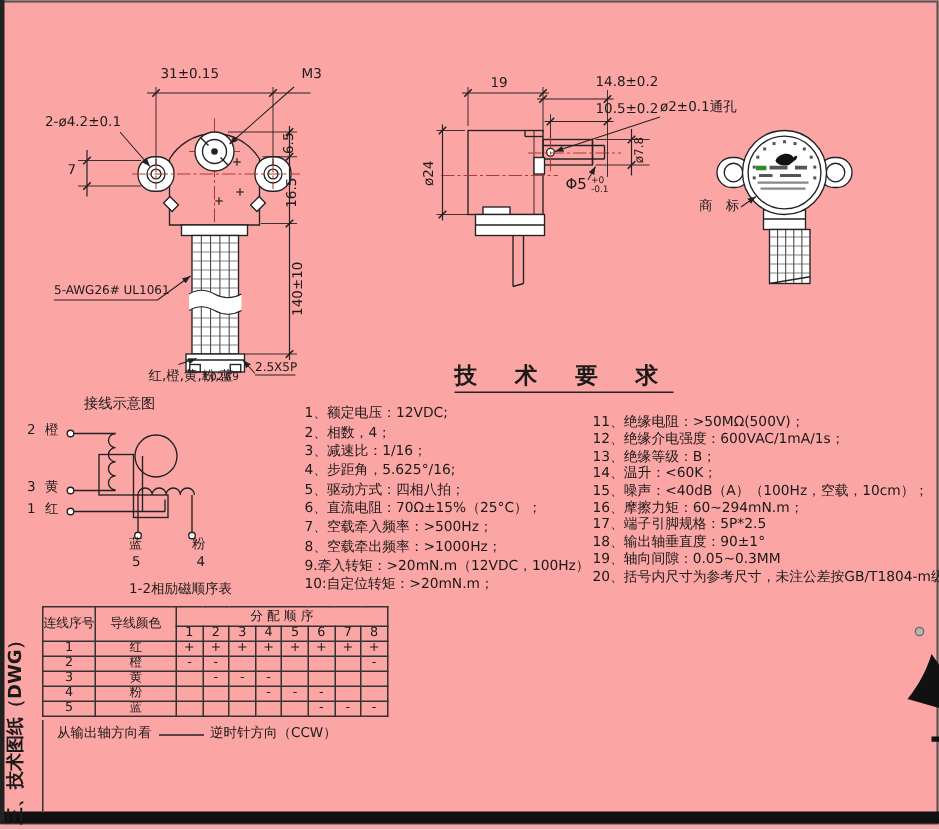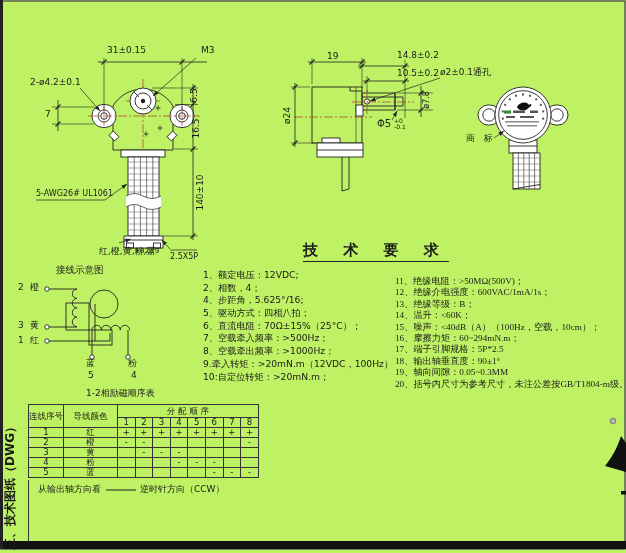--- a/index.html
+++ b/index.html
@@ -1,16 +1,16 @@
 <!DOCTYPE html>
 <html><head>
 <meta charset="utf-8">
 <style>
   html,body{margin:0;padding:0;background:#fff;}
-  #sheet{position:relative;width:626px;height:553px;background:#bef264;overflow:hidden;
+  #sheet{position:relative;width:626px;height:553px;background:#fca5a5;overflow:hidden;
          font-family:"DejaVu Sans","Liberation Sans",sans-serif;color:#1a1a1a;}
   .t{position:absolute;white-space:nowrap;line-height:1;font-size:9px;color:#1a1a1a;}
   .rot{transform:rotate(-90deg);transform-origin:center center;}
   svg{position:absolute;left:0;top:0;}
   .ti{height:12.7px;font-size:9.2px;white-space:nowrap;}
   .tir{height:11.4px;font-size:9.2px;white-space:nowrap;}
   table.seq{position:absolute;left:28px;top:404px;border-collapse:collapse;table-layout:fixed;}
   table.seq th,table.seq td{border:1px solid #333;font-weight:normal;text-align:center;
         font-size:8.5px;padding:0;line-height:1;overflow:hidden;}
   table.seq .h1{height:13px;} table.seq .h2{height:10px;} table.seq .dr{height:10px;}
@@ -302,46 +302,47 @@
 <div class="t" style="left:107px;top:46px;">31±0.15</div>
 <div class="t" style="left:190px;top:46px;padding-left:11px;">M3</div>
 <div class="t" style="left:30px;top:78px;">2-ø4.2±0.1</div>
 <div class="t" style="left:45px;top:110px;">7</div>
 <div class="t rot" style="left:187px;top:91px;">6.5</div>
 <div class="t rot" style="left:186px;top:124px;">16.5</div>
 <div class="t rot" style="left:182px;top:188px;">140±10</div>
 <div class="t" style="left:36px;top:190px;font-size:8px;">5-AWG26# UL1061</div>
 <div class="t" style="left:56px;top:247px;padding-left:43px;">红,橙,黄,粉,蓝</div>
 <div class="t" style="left:135px;top:248px;font-size:7px;letter-spacing:0.5px;">10289</div>
-<div class="t" style="left:170px;top:253px;font-size:8px;">2.5X5P</div>
+<div class="t" style="left:170px;top:241px;font-size:8px;">2.5X5P</div>
 
 <div class="t" style="left:327px;top:52px;">19</div>
 <div class="t" style="left:397px;top:51px;">14.8±0.2</div>
 <div class="t" style="left:397px;top:69px;">10.5±0.2</div>
 <div class="t" style="left:440px;top:68px;">ø2±0.1通孔</div>
 <div class="t rot" style="left:418px;top:96px;font-size:8px;">ø7.8</div>
 <div class="t" style="left:377px;top:119px;font-size:10px;">Φ5</div>
 <div class="tolstack" style="left:394px;top:118px;"><span>+0</span><br><span>-0.1</span></div>
 <div class="t rot" style="left:279px;top:111px;">ø24</div>
 
 <div class="t" style="left:466px;top:134px;letter-spacing:3px;">商 标</div>
 
 <div class="t" style="left:303px;top:243px;font-size:15px;font-weight:bold;letter-spacing:10px;border-bottom:1.3px solid #222;padding-bottom:3px;">技 术 要 求</div>
 <div style="position:absolute;left:203px;top:269px;width:196px;">
   <div class="ti">1、额定电压：12VDC;</div>
   <div class="ti">2、相数，4；</div>
+  <div class="ti">3、减速比：1/16；</div>
   <div class="ti">4、步距角，5.625°/16;</div>
   <div class="ti">5、驱动方式：四相八拍；</div>
   <div class="ti">6、直流电阻：70Ω±15%（25°C）；</div>
   <div class="ti">7、空载牵入频率：&gt;500Hz；</div>
   <div class="ti">8、空载牵出频率：&gt;1000Hz；</div>
   <div class="ti">9.牵入转矩：&gt;20mN.m（12VDC，100Hz）</div>
   <div class="ti">10:自定位转矩：&gt;20mN.m；</div>
 </div>
-<div style="position:absolute;left:395px;top:275px;width:230px;font-family:Liberation Serif, serif;">
+<div style="position:absolute;left:395px;top:275px;width:230px;">
   <div class="tir">11、绝缘电阻：&gt;50MΩ(500V)；</div>
   <div class="tir">12、绝缘介电强度：600VAC/1mA/1s；</div>
   <div class="tir">13、绝缘等级：B；</div>
   <div class="tir">14、温升：&lt;60K；</div>
   <div class="tir">15、噪声：&lt;40dB（A）（100Hz，空载，10cm）；</div>
   <div class="tir">16、摩擦力矩：60~294mN.m；</div>
   <div class="tir">17、端子引脚规格：5P*2.5</div>
   <div class="tir">18、输出轴垂直度：90±1°</div>
   <div class="tir">19、轴向间隙：0.05~0.3MM</div>
   <div class="tir">20、括号内尺寸为参考尺寸，未注公差按GB/T1804-m级。</div>

